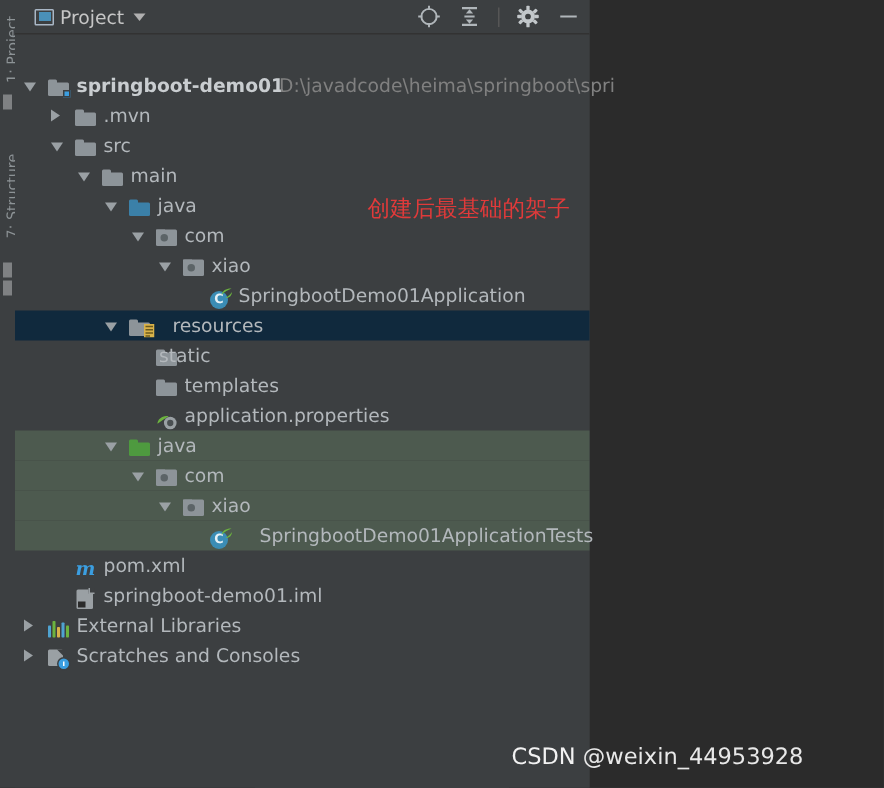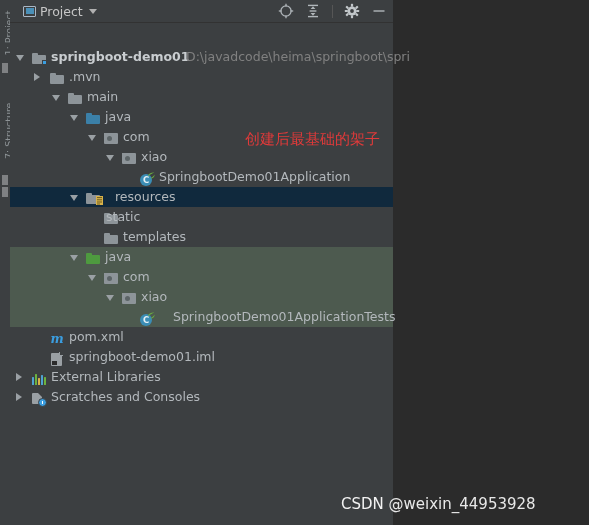--- a/index.html
+++ b/index.html
@@ -163,20 +163,30 @@
             <span class="arrow closed" style="left:24px;"></span>
             <span class="ico" style="left:40px;">
               <span class="folder f-grey">
                 <span class="tab"></span>
                 <span class="body"></span>
               </span>
             </span>
             <span class="lbl" style="position:absolute;left:59px;">.mvn</span>
           </div>
           <div class="row">
+            <span class="arrow open" style="left:24px;"></span>
+            <span class="ico" style="left:40px;">
+              <span class="folder f-grey">
+                <span class="tab"></span>
+                <span class="body"></span>
+              </span>
+            </span>
+            <span class="lbl" style="position:absolute;left:59px;">src</span>
+          </div>
+          <div class="row">
             <span class="arrow open" style="left:42px;"></span>
             <span class="ico" style="left:58px;">
               <span class="folder f-grey">
                 <span class="tab"></span>
                 <span class="body"></span>
               </span>
             </span>
             <span class="lbl" style="position:absolute;left:77px;">main</span>
           </div>
           <div class="row">
@@ -244,20 +254,30 @@
             <span class="lbl" style="position:absolute;left:96px;">static</span>
           </div>
           <div class="row">
             <span class="ico" style="left:94px;">
               <span class="folder f-grey">
                 <span class="tab"></span>
                 <span class="body"></span>
               </span>
             </span>
             <span class="lbl" style="position:absolute;left:113px;">templates</span>
+          </div>
+          <div class="row">
+            <span class="ico" style="left:94px;">
+              <span class="props"><svg width="15" height="12" viewBox="0 0 15 12">
+                  <path d="M1 7.5 C1 4.5 4.5 1.5 8.5 2.5 C6 4 3.5 5.5 1 7.5 Z" fill="#6cb33f"></path>
+                  <circle cx="9.5" cy="7" r="4.2" fill="#9aa0a4"></circle>
+                  <circle cx="9.5" cy="7" r="2.1" fill="#4a4f52"></circle>
+                </svg></span>
+            </span>
+            <span class="lbl" style="position:absolute;left:113px;">application.properties</span>
           </div>
           <div class="row sel-green">
             <span class="arrow open" style="left:60px;"></span>
             <span class="ico" style="left:76px;">
               <span class="folder f-green">
                 <span class="tab"></span>
                 <span class="body"></span>
               </span>
             </span>
             <span class="lbl" style="position:absolute;left:95px;">java</span>

